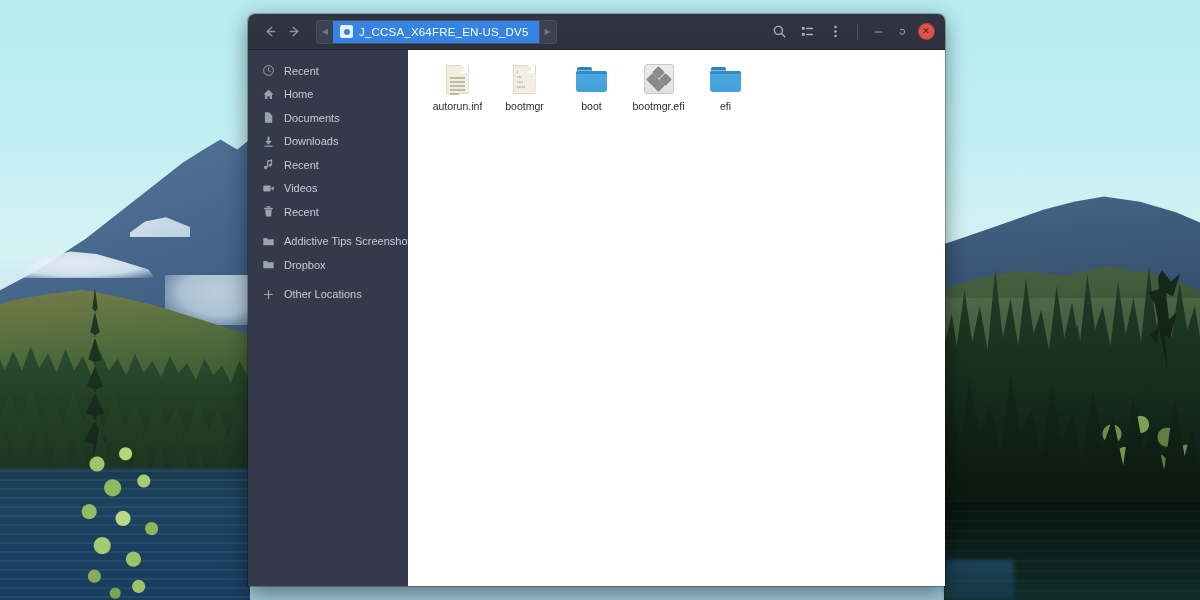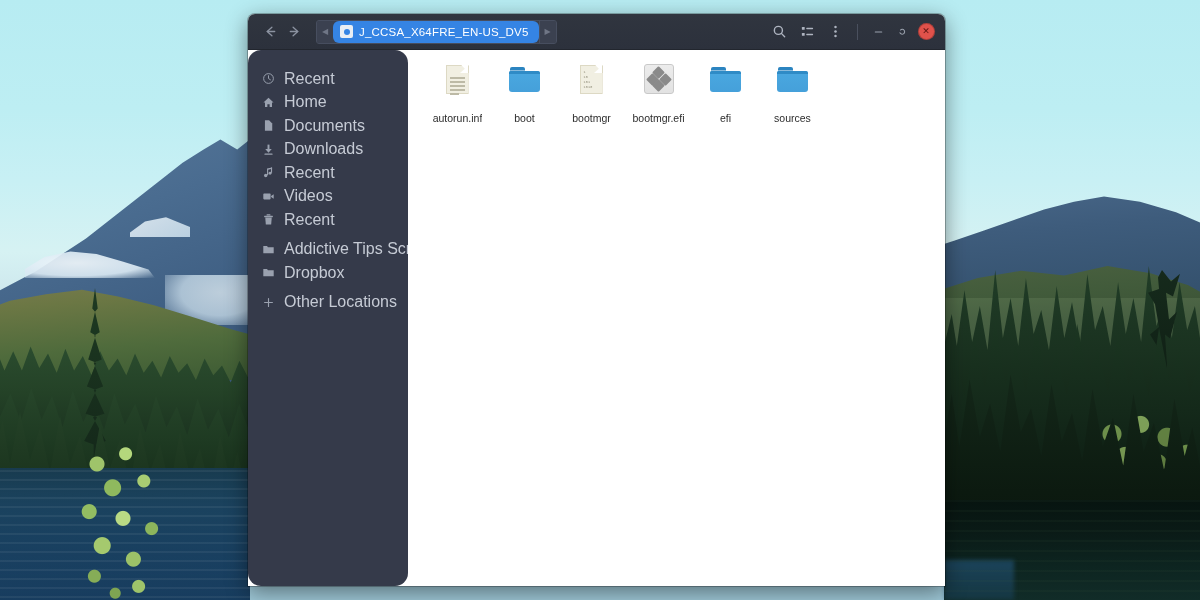--- a/index.html
+++ b/index.html
@@ -261,21 +261,20 @@
     background: #3b4150;
   }
   .crumb-arrow.right { border-left: 1px solid #4a5163; }
   #crumb-current {
     display: flex; align-items: center; gap: 6px;
     background: #3584e4;
     padding: 0 10px 0 7px;
     color: #ffffff;
     font-size: 11.5px;
     letter-spacing: .2px;
-    border-radius: 6px;
   }
   .disc-icon {
     width: 13px; height: 13px;
     border-radius: 2px;
     background: #e9eef4;
     display: flex; align-items: center; justify-content: center;
     flex: none;
   }
   .disc-icon i {
     display: block;
@@ -317,25 +316,24 @@
     line-height: 1;
   }
 
   
   #body { display: flex; flex: 1; min-height: 0; }
 
   
   #sidebar {
     width: 160px; flex: none;
     background: #353a4a;
-    padding-top: 17px;
-    font-size: 16px;
+    padding-top: 9px;
+    font-size: 11px;
     color: #c3c8d2;
     overflow: hidden;
-    border-radius: 13px;
   }
   .side-item {
     height: 23.5px;
     display: flex; align-items: center;
     padding-left: 13px;
     gap: 9px;
   }
   .side-ico {
     width: 14px; height: 14px;
     flex: none;
@@ -354,21 +352,21 @@
     display: flex;
     flex-wrap: wrap;
     align-content: flex-start;
     gap: 0;
     overflow: hidden;
   }
   .file-cell {
     width: 67px;
     padding: 4px 0 6px;
     display: flex; flex-direction: column; align-items: center;
-    gap: 17px;
+    gap: 5px;
   }
   .file-ico { width: 36px; height: 32px; position: relative; }
   .file-name {
     font-size: 10.5px;
     color: #2c2c2c;
     text-align: center;
     line-height: 1.1;
     max-width: 66px;
     overflow: hidden;
     white-space: nowrap;
@@ -679,38 +677,38 @@
                   <i></i>
                   <i></i>
                 </div>
             </div>
           </div>
           <div class="file-name">autorun.inf</div>
         </div>
 
         <div class="file-cell">
           <div class="file-ico">
+            <div class="ic-doc ic-bin">
+              <div class="sheet"></div>
+                <div class="fold"></div>
+              <div class="bits">1<br>10<br>101<br>1010</div>
+            </div>
+          </div>
+          <div class="file-name">bootmgr</div>
+        </div>
+
+        <div class="file-cell">
+          <div class="file-ico">
             <div class="ic-folder">
                 <div class="tab"></div>
                 <div class="body"></div>
                 <div class="lip"></div>
               </div>
           </div>
           <div class="file-name">boot</div>
-        </div>
-
-        <div class="file-cell">
-          <div class="file-ico">
-            <div class="ic-doc ic-bin">
-              <div class="sheet"></div>
-                <div class="fold"></div>
-              <div class="bits">1<br>10<br>101<br>1010</div>
-            </div>
-          </div>
-          <div class="file-name">bootmgr</div>
         </div>
 
         <div class="file-cell">
           <div class="file-ico">
             <div class="ic-exe">
               <div class="plate"></div>
               <div class="dia d1"></div>
                 <div class="dia d2"></div>
               <div class="dia d3"></div>
                 <div class="dia d4"></div>
@@ -724,28 +722,18 @@
             <div class="ic-folder">
                 <div class="tab"></div>
                 <div class="body"></div>
                 <div class="lip"></div>
               </div>
           </div>
           <div class="file-name">efi</div>
         </div>
 
 
-        <div class="file-cell">
-          <div class="file-ico">
-            <div class="ic-folder">
-                <div class="tab"></div>
-                <div class="body"></div>
-                <div class="lip"></div>
-              </div>
-          </div>
-          <div class="file-name">sources</div>
-        </div>
 
 
       </div>
     </div>
   </div>
 </div>
 
 </body></html>

